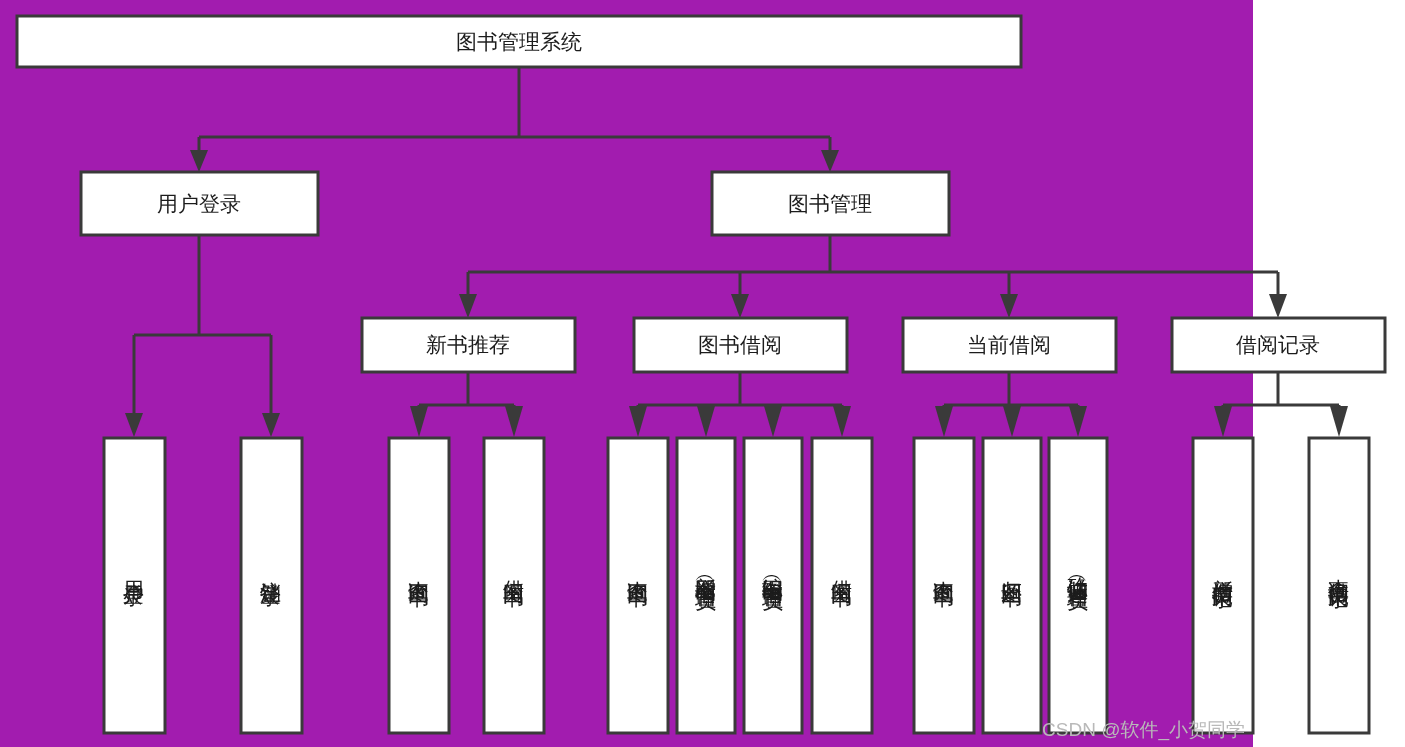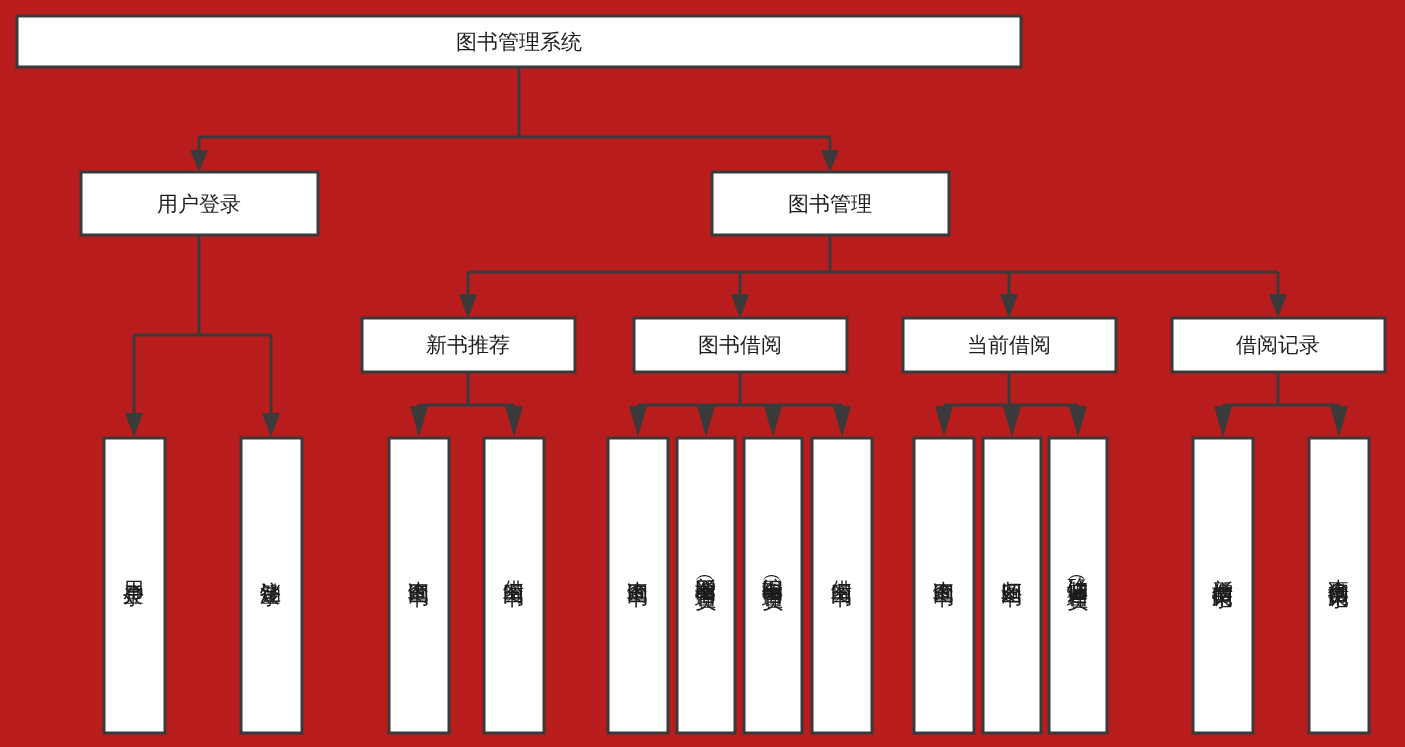--- a/index.html
+++ b/index.html
@@ -8,23 +8,23 @@
     background: #ffffff;
   }
   body {
     width: 1405px;
     height: 747px;
     overflow: hidden;
     font-family: "Liberation Sans", "DejaVu Sans", sans-serif;
   }
   #diagram-root {
     position: relative;
-    width: 1405px;
+    width: 1253px;
     height: 747px;
-    background: #b91c1c;
+    background: #a21caf;
   }
   svg#diagram-svg {
     position: absolute;
     top: 0;
     left: 0;
     width: 1405px;
     height: 747px;
   }
   .node-box {
     fill: #ffffff;
@@ -237,14 +237,15 @@
       <text class="node-label-v" x="1223" y="568.21484375">新增借阅记录</text>
     </g>
 
     <g>
       <rect class="node-box" x="1309" y="438" width="60" height="295"></rect>
       <text class="node-label-v" x="1339" y="568.21484375">查询借阅记录</text>
     </g>
 
   </svg>
 
+  <div class="watermark">CSDN @软件_小贺同学</div>
 
 </div>
 
 </body></html>

